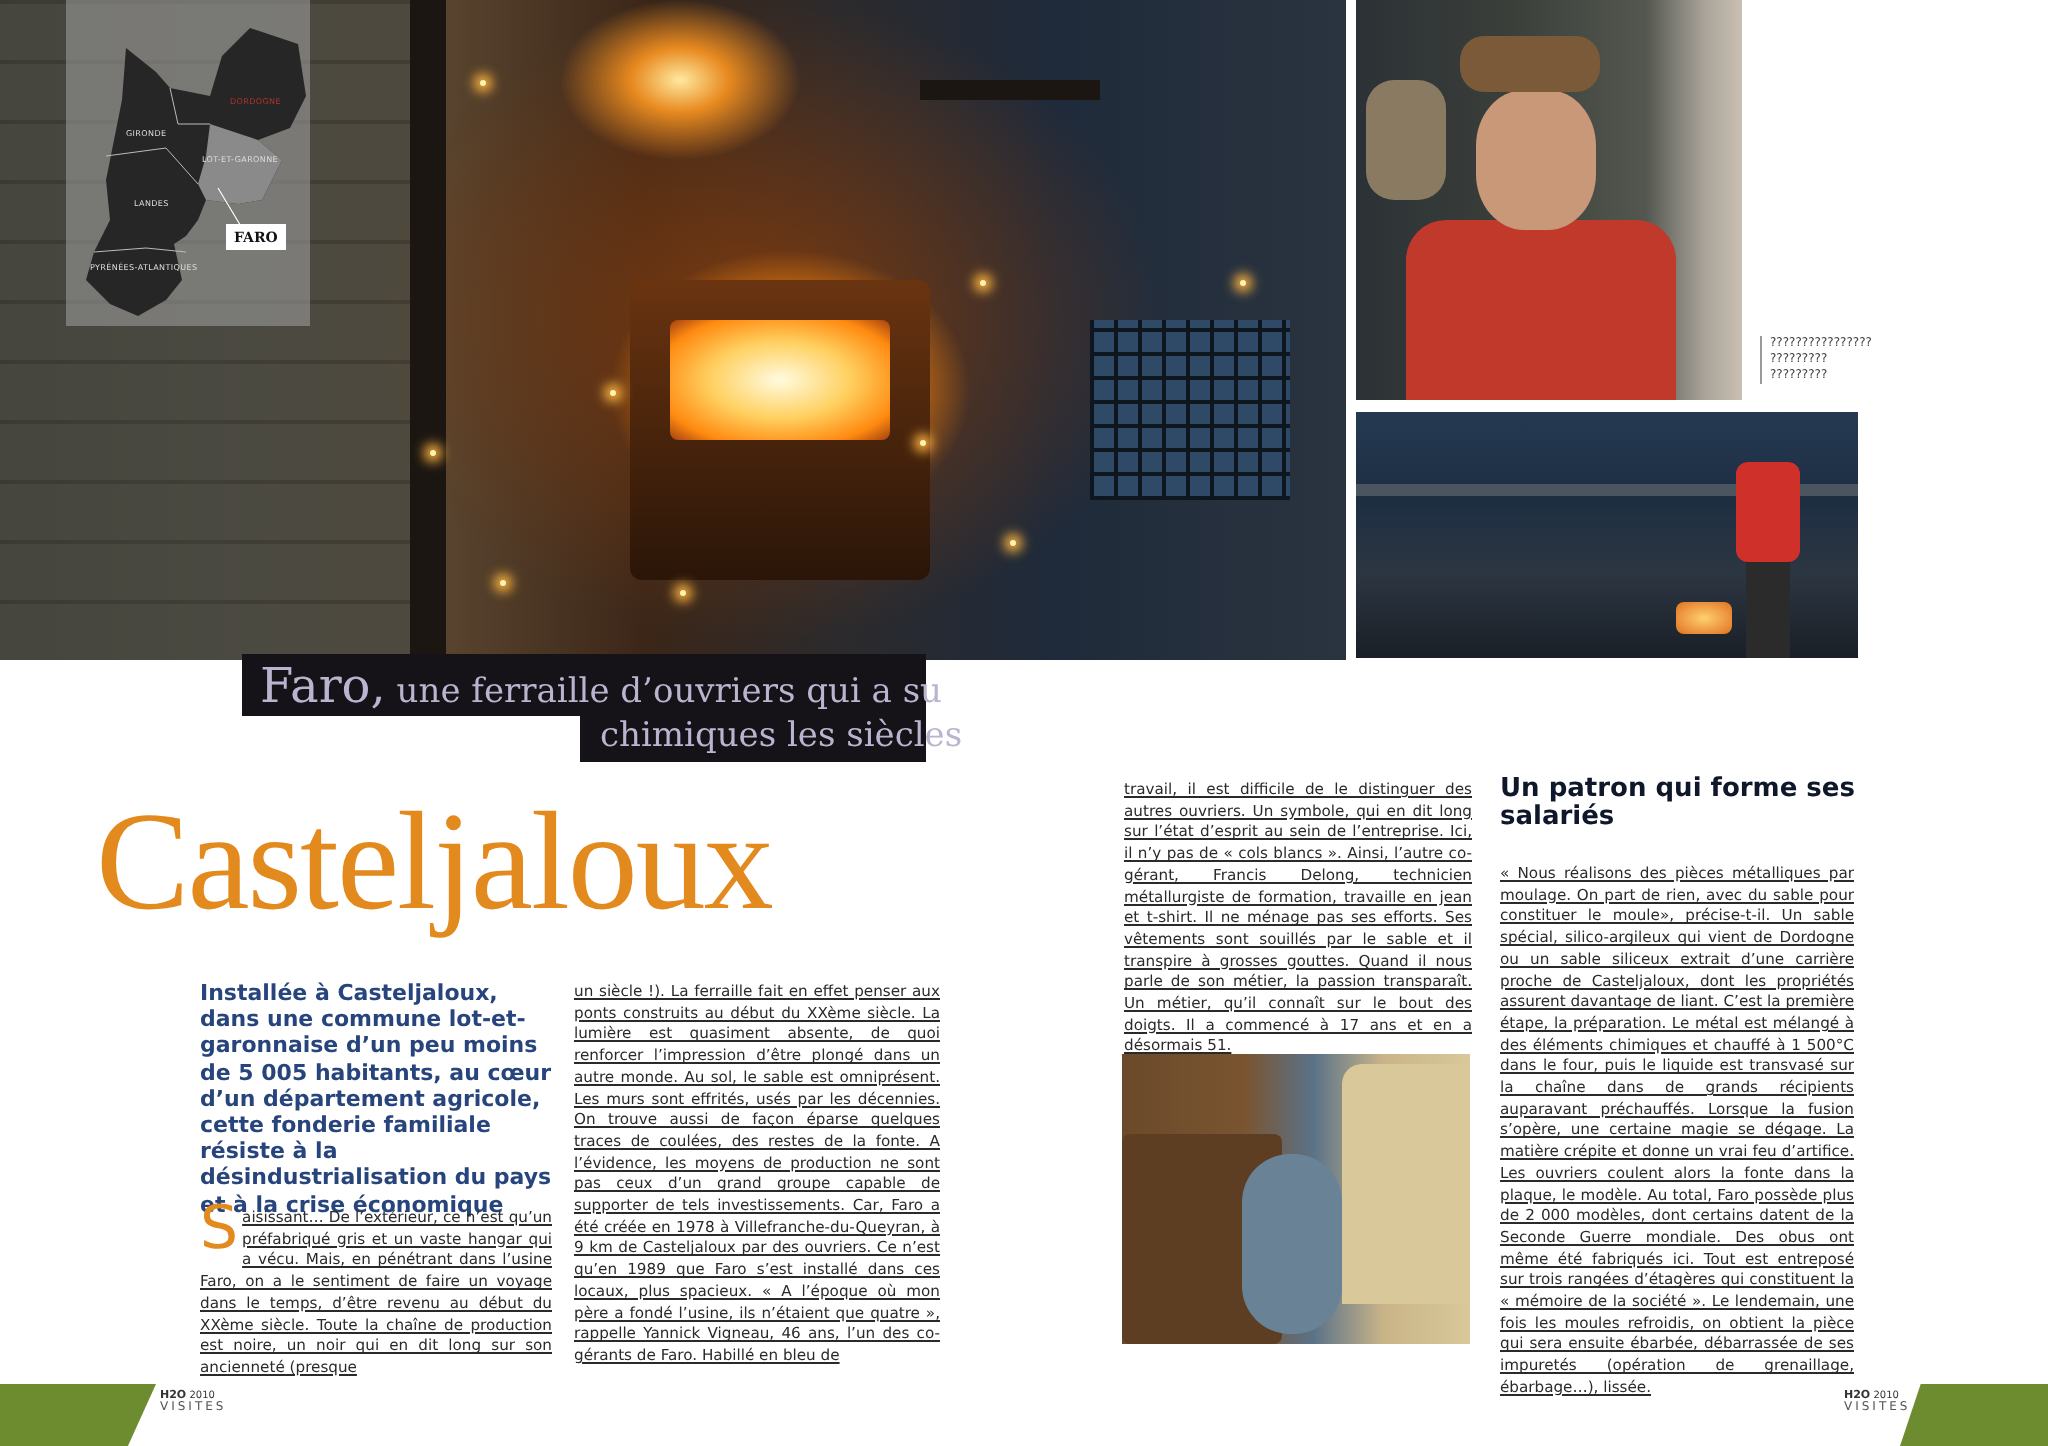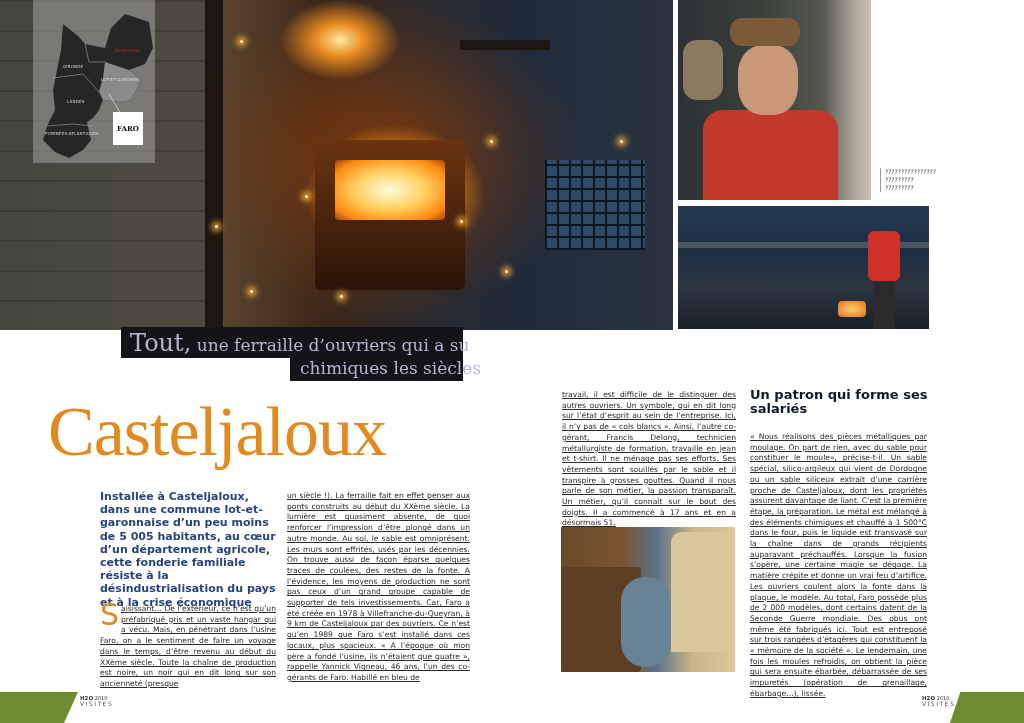--- a/index.html
+++ b/index.html
@@ -23,21 +23,21 @@
     background: repeating-linear-gradient(90deg, #0e1620 0 2px, transparent 2px 12px),
                 repeating-linear-gradient(0deg, #0e1620 0 2px, transparent 2px 12px),
                 #2e4a66; }
   #photo-main .ladle { position:absolute; left:315px; top:140px; width:150px; height:150px; background:linear-gradient(180deg,#6a3410,#2a1508); border-radius:6px; }
   #photo-main .molten { position:absolute; left:335px; top:160px; width:110px; height:60px; background:radial-gradient(ellipse at center,#fffbe0 0%,#ffd060 45%,#ff8a10 80%,#a04010 100%); border-radius:4px; }
 
   
   #region-map { left:33px; top:0; width:122px; height:163px; background:rgba(160,160,160,0.55); }
   #region-map svg { position:absolute; left:0; top:0; }
   .map-label { position:absolute; font-size:4px; color:#ddd; letter-spacing:0.2px; font-family:"DejaVu Sans", sans-serif; }
-  #map-faro { position:absolute; left:80px; top:112px; background:#fff; color:#111; font-family:"DejaVu Serif", serif; font-size:7px; padding:12px 4px; line-height:9px; font-weight:bold; }
+  #map-faro { position:absolute; left:80px; top:112px; background:#fff; color:#111; font-family:"DejaVu Serif", serif; font-size:7px; padding:2px 4px; line-height:9px; font-weight:bold; }
 
   
   #photo-worker { left:678px; top:0; width:193px; height:200px; overflow:hidden;
     background: linear-gradient(90deg,#2c3136 0%, #3a3f3a 40%, #53574f 75%, #a8a299 90%, #c9c0b2 100%); }
   #photo-foundry2 { left:678px; top:206px; width:251px; height:123px; overflow:hidden;
     background: linear-gradient(180deg,#253a52 0%, #1d2e42 35%, #2c3642 65%, #1a1f26 100%); }
   #photo-grinder { left:561px; top:527px; width:174px; height:145px; overflow:hidden;
     background: linear-gradient(90deg,#6a4a2a 0%, #7a5430 35%, #5a7288 55%, #c9b488 75%, #d8c89a 100%); }
 
   #caption { left:880px; top:168px; font-size:6px; line-height:8px; color:#444; border-left:1px solid #999; padding-left:4px; font-family:"DejaVu Sans", sans-serif; }
@@ -133,21 +133,21 @@
   <div style="position:absolute;left:160px;top:95px;width:28px;height:16px;background:radial-gradient(#ffd070,#e07020);border-radius:4px;"></div>
 </div>
 <div id="photo-grinder" class="abs">
   <div style="position:absolute;left:0;top:40px;width:80px;height:105px;background:#5e3e22;border-radius:4px;"></div>
   <div style="position:absolute;left:60px;top:50px;width:50px;height:90px;background:#6a8296;border-radius:24px;"></div>
   <div style="position:absolute;left:110px;top:5px;width:64px;height:120px;background:#d8c89a;border-radius:10px 0 0 0;"></div>
 </div>
 
 <div id="subtitle-band" class="abs"></div>
 <div id="subtitle-band2" class="abs"></div>
-<div id="subtitle-line1" class="abs subtitle"><span class="big">Tout,</span><span> une ferraille d’ouvriers qui a su</span></div>
+<div id="subtitle-line1" class="abs subtitle"><span class="big">Faro,</span><span> une ferraille d’ouvriers qui a su</span></div>
 <div id="subtitle-line2" class="abs subtitle">chimiques les siècles</div>
 
 <div id="headline" class="abs">Casteljaloux</div>
 
 <div id="standfirst" class="abs">Installée à Casteljaloux, dans une commune lot-et-garonnaise d’un peu moins de 5 005 habitants, au cœur d’un département agricole, cette fonderie familiale résiste à la désindustrialisation du pays et à la crise économique</div>
 
 <div id="col1" class="col"><span class="dropcap">S</span><span>aisissant… De l’extérieur, ce n’est qu’un préfabriqué gris et un vaste hangar qui a vécu. Mais, en pénétrant dans l’usine Faro, on a le sentiment de faire un voyage dans le temps, d’être revenu au début du XXème siècle. Toute la chaîne de production est noire, un noir qui en dit long sur son ancienneté (presque</span></div>
 <div id="col2" class="col">un siècle !). La ferraille fait en effet penser aux ponts construits au début du XXème siècle. La lumière est quasiment absente, de quoi renforcer l’impression d’être plongé dans un autre monde. Au sol, le sable est omniprésent. Les murs sont effrités, usés par les décennies. On trouve aussi de façon éparse quelques traces de coulées, des restes de la fonte. A l’évidence, les moyens de production ne sont pas ceux d’un grand groupe capable de supporter de tels investissements. Car, Faro a été créée en 1978 à Villefranche-du-Queyran, à 9 km de Casteljaloux par des ouvriers. Ce n’est qu’en 1989 que Faro s’est installé dans ces locaux, plus spacieux. « A l’époque où mon père a fondé l’usine, ils n’étaient que quatre », rappelle Yannick Vigneau, 46 ans, l’un des co-gérants de Faro. Habillé en bleu de</div>
 <div id="col3" class="col">travail, il est difficile de le distinguer des autres ouvriers. Un symbole, qui en dit long sur l’état d’esprit au sein de l’entreprise. Ici, il n’y pas de « cols blancs ». Ainsi, l’autre co-gérant, Francis Delong, technicien métallurgiste de formation, travaille en jean et t-shirt. Il ne ménage pas ses efforts. Ses vêtements sont souillés par le sable et il transpire à grosses gouttes. Quand il nous parle de son métier, la passion transparaît. Un métier, qu’il connaît sur le bout des doigts. Il a commencé à 17 ans et en a désormais 51.</div>
 <div id="section-title" class="abs">Un patron qui forme ses salariés</div>

